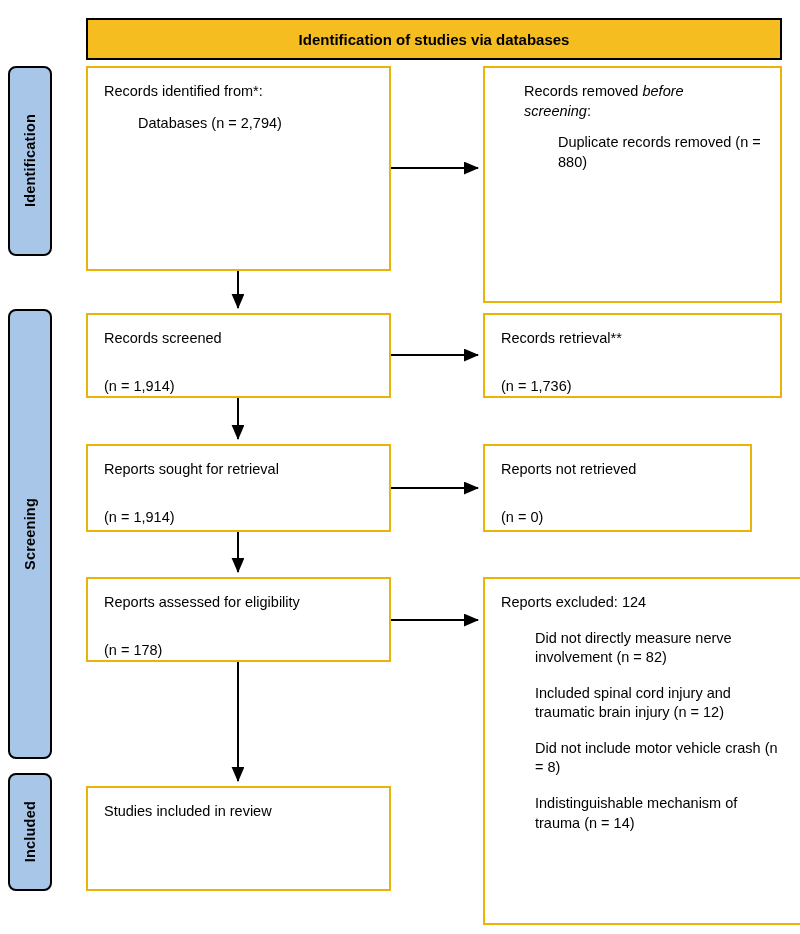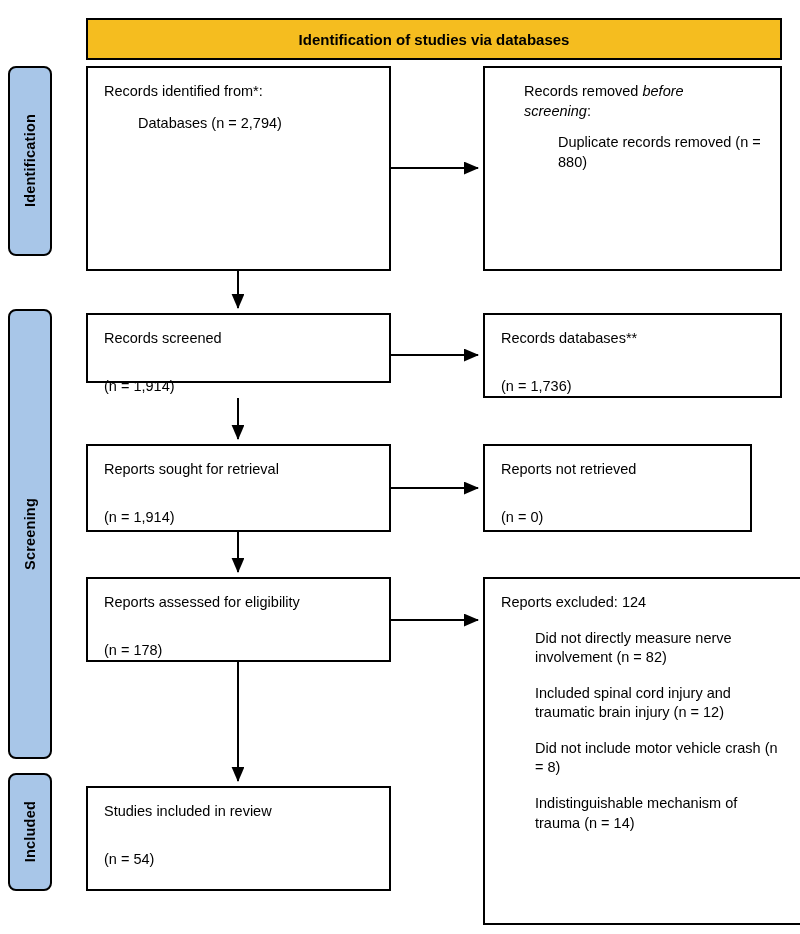--- a/index.html
+++ b/index.html
@@ -16,21 +16,21 @@
     overflow: hidden;
   }
   #diagram {
     position: absolute;
     left: 0; top: 4px;
     width: 800px;
     height: 934px;
   }
   .box {
     position: absolute;
-    border: 2px solid #000000;
+    border: 2px solid #eab308;
     background: #ffffff;
     box-sizing: border-box;
     font-size: 14.5px;
     line-height: 1.35;
     padding: 14px 16px;
   }
   .banner {
     position: absolute;
     background: #f5bd1f;
     border: 2px solid #000000;
@@ -90,35 +90,35 @@
   </div>
   <div class="stage" style="left:8px; top:769px; width:44px; height:118px;">
     <span>Included</span>
   </div>
 
   <div class="box" style="left:86px; top:62px; width:305px; height:205px;">
     <p class="line1">Records identified from*:</p>
     <p class="indent">Databases (n = 2,794)</p>
   </div>
 
-  <div class="box" style="left:483px; top:62px; width:299px; height:205px;padding-left:39px;">
+  <div class="box" style="left:483px; top:62px; width:299px; height:237px;padding-left:39px;">
     <p class="line1">
       <span>Records removed </span><span class="it">before</span><br>
       <span class="it">screening</span><span>:</span>
     </p>
     <p class="indent">Duplicate records removed (n = 880)</p>
   </div>
 
-  <div class="box" style="left:86px; top:309px; width:305px; height:70px;">
+  <div class="box" style="left:86px; top:309px; width:305px; height:85px;">
     <p class="line1">Records screened</p>
     <p class="line2">(n = 1,914)</p>
   </div>
 
   <div class="box" style="left:483px; top:309px; width:299px; height:85px;">
-    <p class="line1">Records databases**</p>
+    <p class="line1">Records retrieval**</p>
     <p class="line2">(n = 1,736)</p>
   </div>
 
   <div class="box" style="left:86px; top:440px; width:305px; height:88px;">
     <p class="line1">Reports sought for retrieval</p>
     <p class="line2">(n = 1,914)</p>
   </div>
 
   <div class="box" style="left:483px; top:440px; width:269px; height:88px;">
     <p class="line1">Reports not retrieved</p>
@@ -133,21 +133,20 @@
   <div class="box" style="left:483px; top:573px; width:332px; height:348px;">
     <p class="line1">Reports excluded: 124</p>
     <p class="sub">Did not directly measure nerve involvement (n = 82)</p>
     <p class="sub">Included spinal cord injury and traumatic brain injury (n = 12)</p>
     <p class="sub">Did not include motor vehicle crash (n = 8)</p>
     <p class="sub">Indistinguishable mechanism of trauma (n = 14)</p>
   </div>
 
   <div class="box" style="left:86px; top:782px; width:305px; height:105px;">
     <p class="line1">Studies included in review</p>
-    <p class="line2">(n = 54)</p>
   </div>
 
   <svg class="arrows" viewBox="0 0 800 934">
     <defs>
       <marker id="ah" markerWidth="9" markerHeight="9" refX="7" refY="3.2" orient="auto" markerUnits="strokeWidth">
         <path d="M0,0 L7.5,3.2 L0,6.4 z" fill="#000000"></path>
       </marker>
     </defs>
     <g stroke="#000000" stroke-width="2" fill="none" marker-end="url(#ah)">
       <line x1="391" y1="164" x2="478" y2="164"></line>

